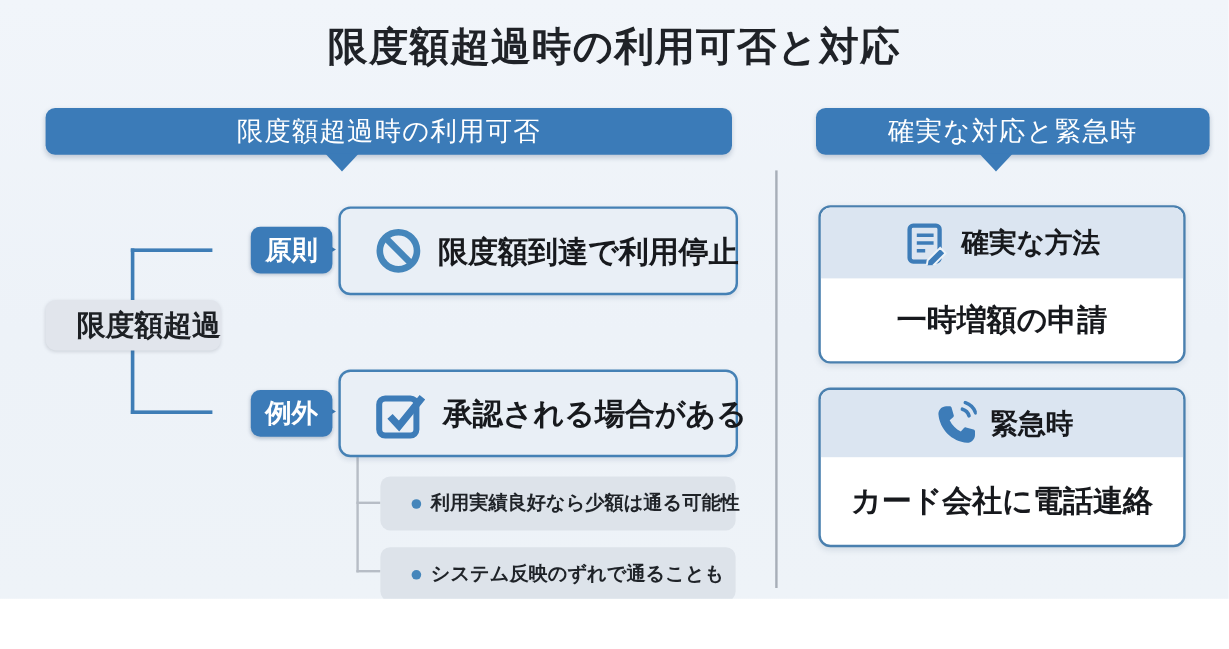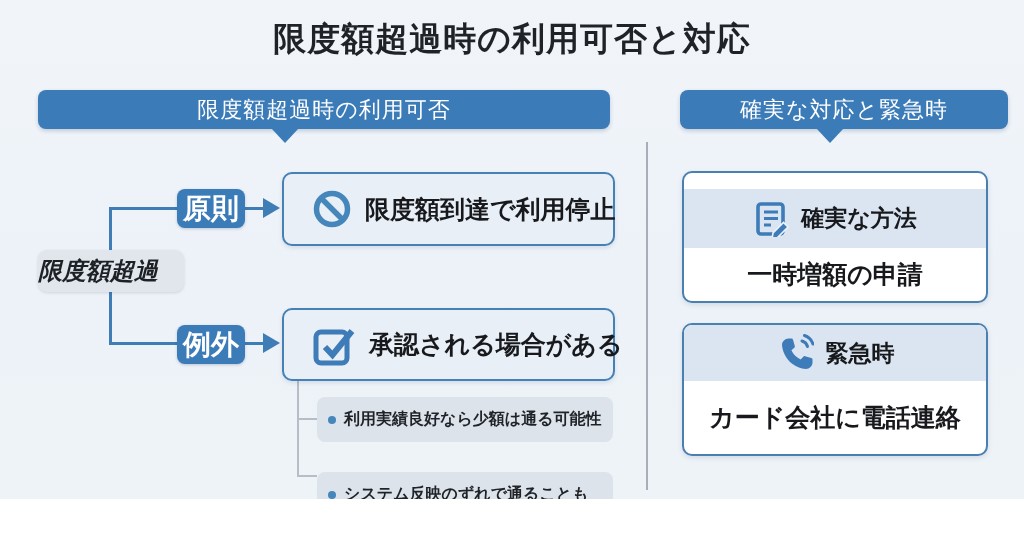--- a/index.html
+++ b/index.html
@@ -37,40 +37,40 @@
   .gray-line { position:absolute; background:#b7bdc6; }
   .arrow-head {
     position:absolute; width:0; height:0;
     border-top:10px solid transparent; border-bottom:10px solid transparent;
     border-left:17px solid #3e7db6;
   }
   
   .root-box {
     position:absolute; left:38px; top:250px; width:146px; height:42px; z-index:2;
     background:#e1e5ec; border-radius:9px; box-shadow:0 1px 3px rgba(40,50,70,.15);
-    display:flex; align-items:center; justify-content:flex-start;
-    font-size:24px; font-weight:800; color:#1d2024;font-style:italic;
+    display:flex; align-items:center; justify-content:flex-end;
+    font-size:24px; font-weight:800; color:#1d2024;
   }
   .tag {
     position:absolute; width:68px; height:39px; z-index:2;
     background:#3b7bb8; border-radius:8px; box-shadow:0 1px 3px rgba(30,60,95,.25);
     display:flex; align-items:center; justify-content:center;
-    color:#fff; font-size:28px; font-weight:800;
+    color:#fff; font-size:22px; font-weight:800;margin-left:32px;
   }
   .result-box {
     position:absolute; left:282px; width:333px; z-index:2;
     background:#e9eff6; border:2.5px solid #4581b5; border-radius:10px;
     box-shadow:0 2px 4px rgba(30,60,95,.12);
     display:flex; align-items:center; padding-left:28px; gap:13px;
   }
   .result-box .txt { font-size:25px; font-weight:800; color:#17191d; white-space:nowrap; }
   .note-box {
     position:absolute; left:317px; width:296px; height:45px;
     background:#dde3ea; border-radius:8px;
-    display:flex; align-items:center; padding-left:11px; gap:8px;
+    display:flex; align-items:center; padding-left:26px; gap:8px;
   }
   .note-box .dot { width:8px; height:8px; border-radius:50%; background:#4586bb; flex:0 0 auto; }
   .note-box .txt { font-size:16px; font-weight:700; color:#1f2328; white-space:nowrap; }
   
   .card {
     position:absolute; left:682px; width:306px;
     background:#ffffff; border:2.5px solid #4a80af; border-radius:10px; overflow:hidden;
     box-shadow:0 2px 5px rgba(30,60,95,.13);
     display:flex; flex-direction:column;
   }
@@ -138,27 +138,27 @@
   </div>
 
   <div class="gray-line" style="left:297px; top:381px; width:2px; height:96px;"></div>
   <div class="gray-line" style="left:297px; top:418px; width:20px; height:2px;"></div>
   <div class="gray-line" style="left:297px; top:475px; width:20px; height:2px;"></div>
 
   <div class="note-box" style="top:397px;">
     <span class="dot"></span>
     <span class="txt">利用実績良好なら少額は通る可能性</span>
   </div>
-  <div class="note-box" style="top:472px;">
+  <div class="note-box" style="top:456px;">
     <span class="dot"></span>
     <span class="txt">システム反映のずれで通ることも</span>
   </div>
 
   <div class="card" style="top:171px; height:132px;">
-    <div class="hdr" style="height:59px;margin-top:16px;">
+    <div class="hdr" style="height:59px;">
       <svg class="icon" width="36" height="36" viewBox="0 0 36 36">
         <rect x="5" y="3" width="25" height="30" rx="3" fill="none" stroke="#3d7cb8" stroke-width="3.6"></rect>
         <line x1="11" y1="11" x2="25" y2="11" stroke="#3d7cb8" stroke-width="3"></line>
         <line x1="11" y1="17.5" x2="25" y2="17.5" stroke="#3d7cb8" stroke-width="3"></line>
         <line x1="11" y1="24" x2="18" y2="24" stroke="#3d7cb8" stroke-width="3"></line>
         <path d="M20 32 L30.5 21.5 L35 26 L24.5 36.5 L19 38 Z" fill="#3d7cb8" stroke="#eef3f8" stroke-width="1.6"></path>
       </svg>
       <span class="htxt">確実な方法</span>
     </div>
     <div class="bdy">一時増額の申請</div>

